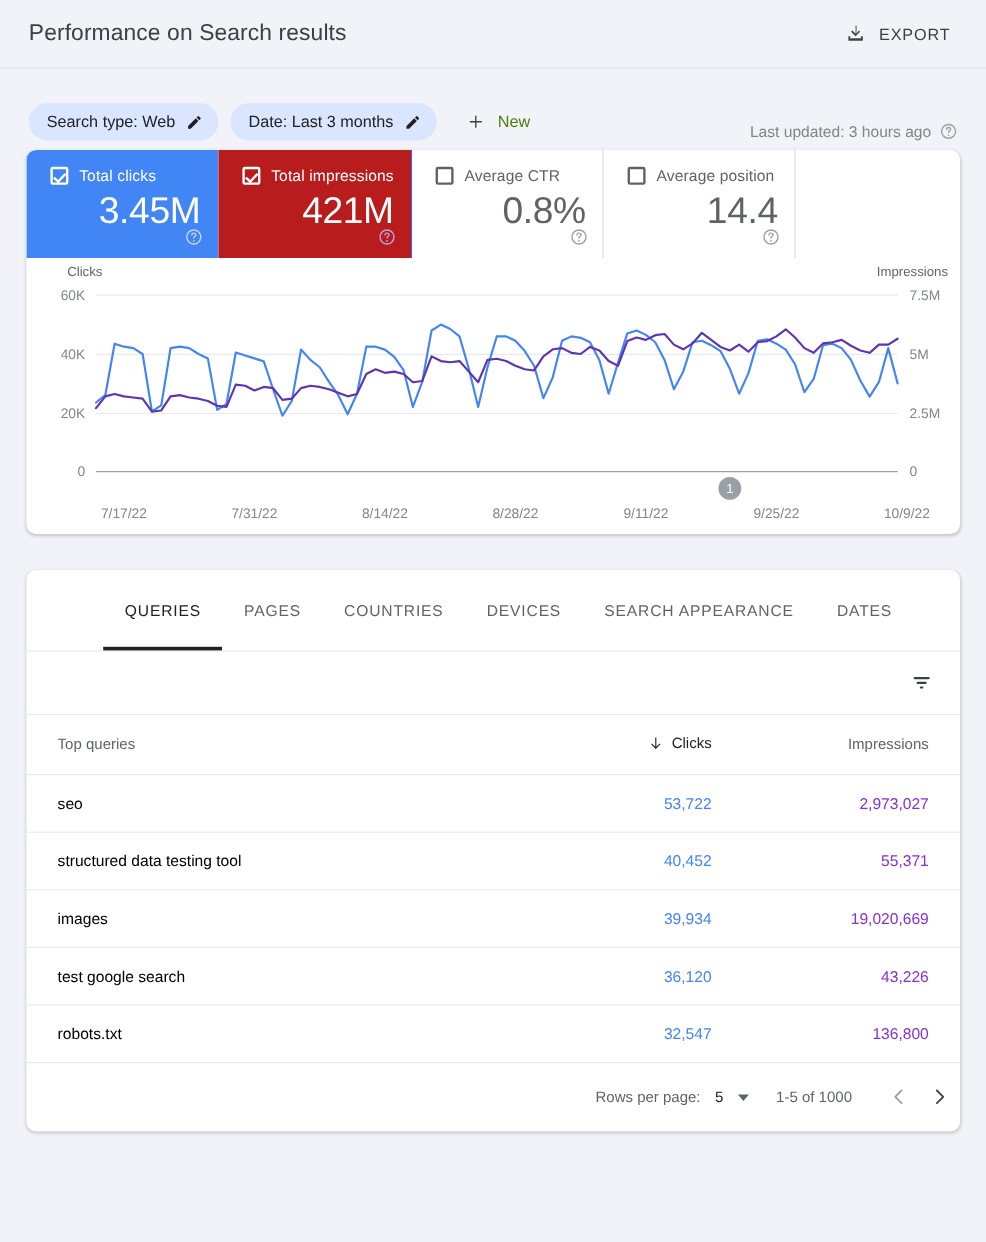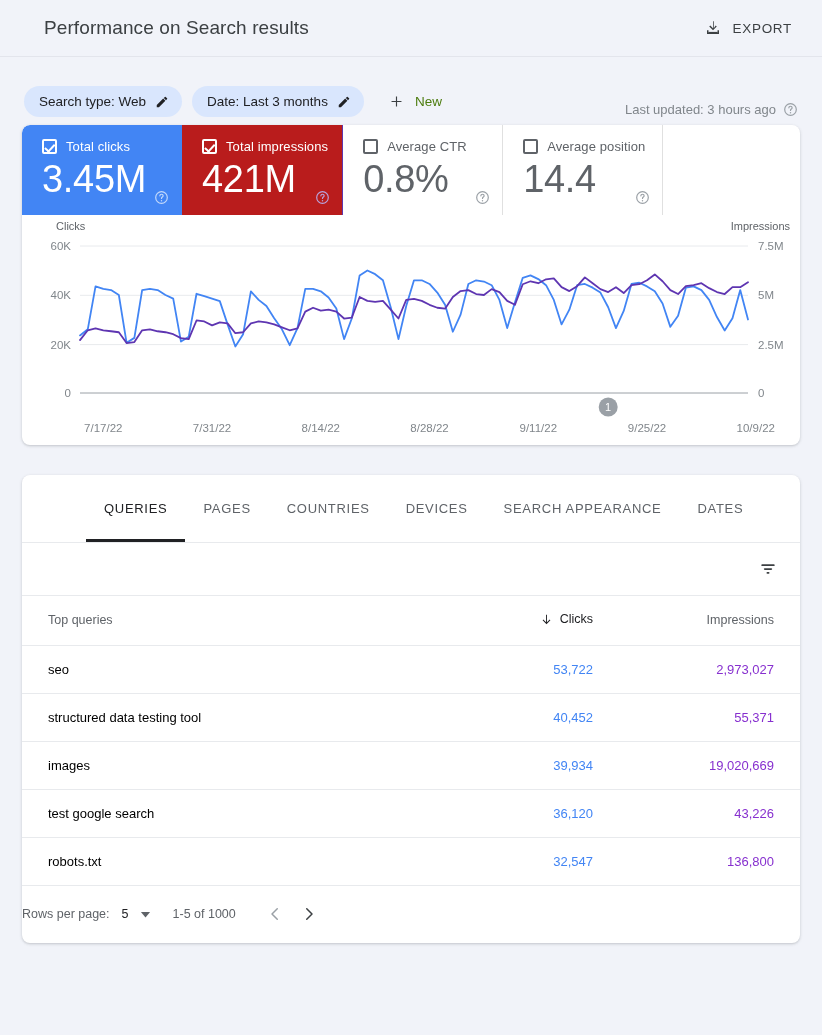--- a/index.html
+++ b/index.html
@@ -15,21 +15,21 @@
   
   .header {
     height: 57px;
     display: flex; align-items: center;
     padding: 0 22px 0 24px;
     background: #f1f3f9;
     border-bottom: 1px solid #e3e5ec;
   }
   .page-title {
     font-size: 19px; color: #3c4043; font-weight: 400;
-    letter-spacing: .1px; flex: 1; margin-left: 20px;
+    letter-spacing: .1px; flex: 1;
   }
   .export-btn {
     display: flex; align-items: center; gap: 11px;
     cursor: pointer; padding: 6px 8px; border-radius: 4px;
   }
   .export-label {
     font-size: 13.5px; color: #3c4043; letter-spacing: .7px; font-weight: 500;
   }
   .icon-dl { width: 18px; height: 18px; display: block; }
 
@@ -87,22 +87,22 @@
   .sel-blue .cbox, .sel-purple .cbox { border-color: #fff; }
   .cbox.on::after {
     content: ""; position: absolute; left: 3.4px; top: .5px;
     width: 3.6px; height: 7.6px;
     border: solid #fff; border-width: 0 2px 2px 0;
     transform: rotate(43deg);
   }
   .m-label { font-size: 13px; color: #5f6368; letter-spacing: .1px; white-space: nowrap; }
   .sel-blue .m-label, .sel-purple .m-label { color: #fff; }
   .m-value {
-    font-size: 38px; font-weight: 400; color: #5f6368;
-    margin-top: 5px; letter-spacing: -.3px; line-height: 1.1;
+    font-size: 31px; font-weight: 400; color: #5f6368;
+    margin-top: 5px; letter-spacing: -.3px; line-height: 1.1; text-align: right;
   }
   .sel-blue .m-value, .sel-purple .m-value { color: #fff; }
   .m-help { position: absolute; right: 12px; bottom: 10px; width: 15px; height: 15px; }
 
   
   .chartwrap { height: 230px; position: relative; }
   .chart-svg { display: block; width: 100%; height: 230px; }
   .axis-name { font-size: 11px; fill: #5f6368; font-family: "Liberation Sans", sans-serif; }
   .tick { font-size: 11.5px; fill: #80868b; font-family: "Liberation Sans", sans-serif; }
   .xtick { font-size: 11.5px; fill: #80868b; font-family: "Liberation Sans", sans-serif; }
@@ -145,22 +145,22 @@
   .sortarrow { width: 13px; height: 13px; display:block; }
   tbody td {
     font-size: 13px; color: #000000; height: 48px;
     border-bottom: 1px solid #e8eaed; text-align: right;
   }
   tbody td.c-q { text-align: left; padding-left: 26px; }
   tbody td.c-c { padding-right: 28px; color: #4285f4; }
   tbody td.c-i { padding-right: 26px; color: #8730cf; }
 
   .pager {
-    height: 57px; display: flex; align-items: center; justify-content: flex-start;
-    gap: 0; padding-right: 22px; font-size: 12.5px; color: #5f6368;
+    height: 57px; display: flex; align-items: center; justify-content: flex-end;
+    gap: 0; font-size: 12.5px; color: #5f6368;
   }
   .rpp-label { margin-right: 12px; }
   .rpp-val { color: #202124; }
   .caret { width: 11px; height: 11px; margin: 0 22px 0 11px; display:block; }
   .range { margin-right: 22px; color: #5f6368; }
   .navbtn { width: 34px; height: 34px; display: flex; align-items: center; justify-content: center; cursor: pointer; border-radius: 50%; }
 </style>
 </head>
 <body>
 

